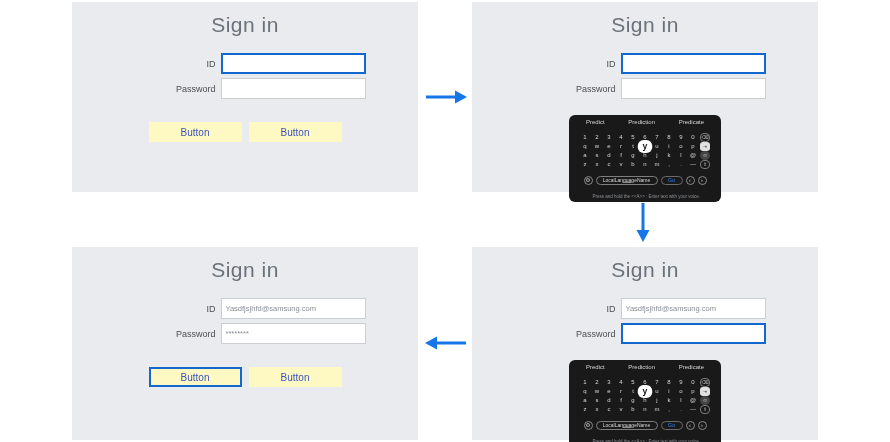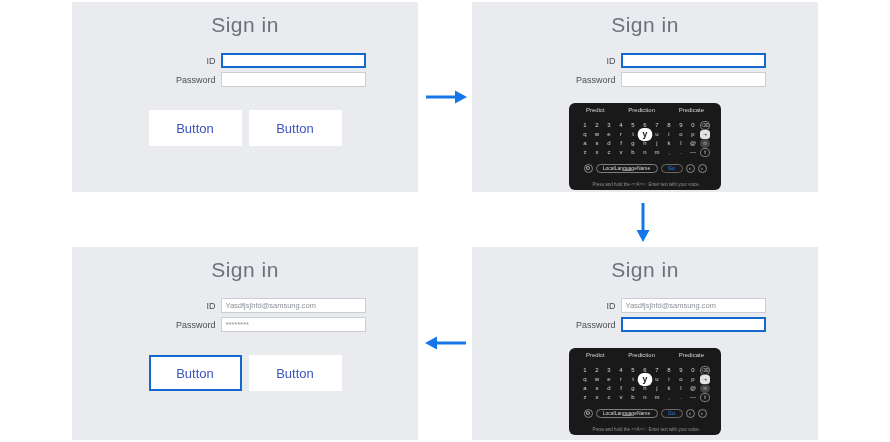--- a/index.html
+++ b/index.html
@@ -11,28 +11,28 @@
   .panel.tr { left:472px; top:2px; }
   .panel.br { left:472px; top:247px; height:193px; }
   .panel.bl { left:72px;  top:247px; height:193px; }
 
   .title { text-align:center; margin-top:11px; font-size:21px; font-weight:300;
            color:#6b727c; letter-spacing:0.5px; }
 
   .form { margin-top:16px; }
   .form-row { display:flex; align-items:center; justify-content:center; margin-bottom:4px; }
   .form-label { width:96px; text-align:right; padding-right:5px; font-size:9px; color:#4b4e53; }
-  .field { width:145px; height:15px; background:#ffffff; border:1px solid #cbced3;
+  .field { width:145px; height:21px; background:#ffffff; border:1px solid #cbced3;
            font-family:"Liberation Sans", sans-serif; font-size:7.5px; color:#8b9097;
            padding:0 4px; outline:none; border-radius:0; }
   .field.focused { border:2px solid #1268cf; }
 
   .buttons { display:flex; justify-content:center; gap:7px; margin-top:23px; }
-  .btn { width:93px; height:36px; background:#ffffff; border:none; color:#3e55bd;
-         font-family:"Liberation Sans", sans-serif; font-size:13px;
+  .btn { width:93px; height:20px; background:#fef9c3; border:none; color:#3e55bd;
+         font-family:"Liberation Sans", sans-serif; font-size:10px;
          display:flex; align-items:center; justify-content:center; cursor:pointer; }
   .btn.focused { border:2px solid #1268cf; }
 
   
   .kb { width:152px; height:87px; margin:16px auto 0; background:#191919; border-radius:6px;
         padding:4px 6px 3px; display:flex; flex-direction:column; justify-content:space-between; }
   .kb-suggestions { display:flex; justify-content:space-between; padding:0 11px; }
   .kb-sug { font-size:6px; color:#d3d5d8; }
   .kb-row { display:flex; justify-content:center; gap:2px; }
   .kb-key { width:10px; height:9px; line-height:9px; font-size:6px; color:#d6d6d6;

